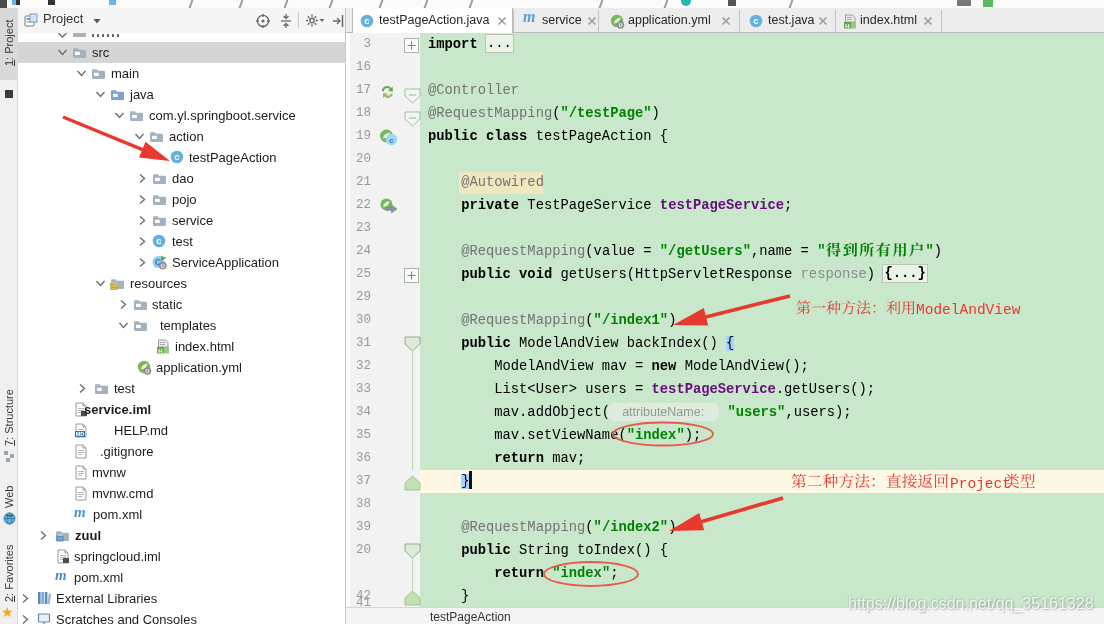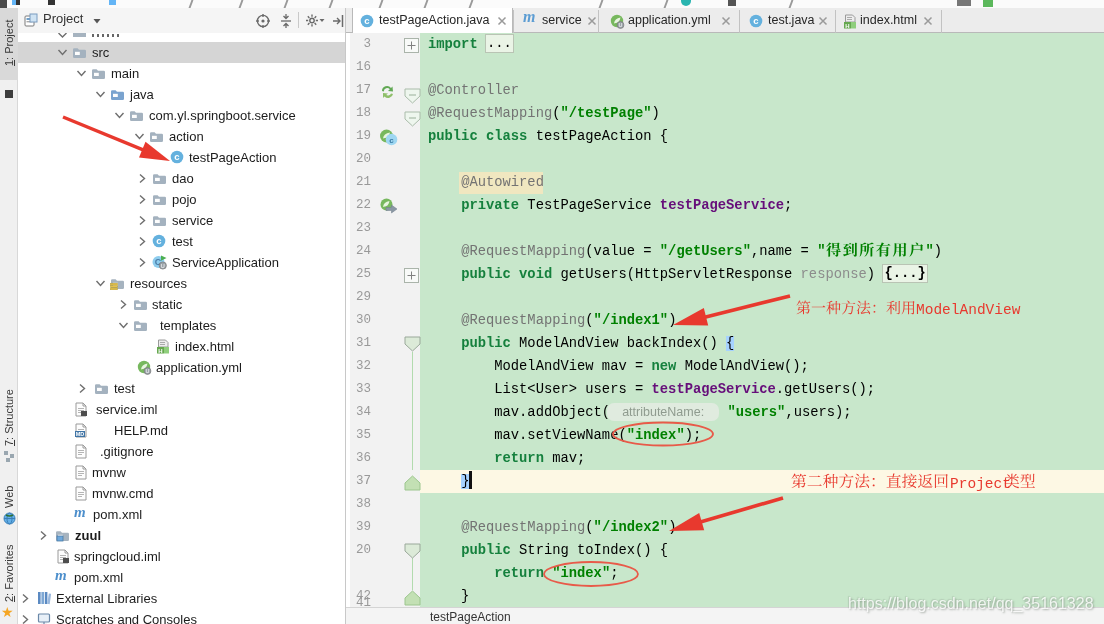--- a/index.html
+++ b/index.html
@@ -1,17 +1,17 @@
 <!DOCTYPE html>
 <html><head><meta charset="utf-8"><style>
 *{margin:0;padding:0;box-sizing:border-box}
 body{width:1104px;height:624px;position:relative;overflow:hidden;font-family:"Liberation Sans",sans-serif;background:#fff}
 .abs{position:absolute}
 .code{font-family:"Liberation Mono",monospace;font-size:13.8px;line-height:23px;white-space:pre;color:#000}
-.kw{color:#15803d;font-weight:bold}
+.kw{color:#000000;font-weight:bold}
 .ann{color:#737373}
 .str{color:#008000;font-weight:bold}
 .fld{color:#660e7a;font-weight:bold}
 .gry{color:#8c8c8c}
 .ln{font-family:"Liberation Mono",monospace;font-size:12.5px;line-height:23px;color:#999;position:absolute;width:25px;text-align:right;left:346px}
 .tree{font-size:13px;color:#1c1c1c;line-height:21px;position:absolute;white-space:nowrap}
 .tab{font-size:12.5px;color:#262626;position:absolute;line-height:25px}
 </style></head><body>
 
 <div class="abs" style="left:0;top:0;width:1104px;height:8px;background:#fbfbfb"></div>
@@ -236,21 +236,21 @@
   </svg>
 <div class="tree" style="left:114px;top:377.5px;">test</div>
 <svg class="abs" style="left:74px;top:402px" width="14" height="15">
     <path d="M2 1 L9 1 L12 4 L12 14 L2 14 Z" fill="#fdfdfd" stroke="#9a9a9a" stroke-width="1"></path>
     <path d="M9 1 L9 4 L12 4" fill="none" stroke="#9a9a9a" stroke-width="1"></path>
     <line x1="4" y1="6.5" x2="10" y2="6.5" stroke="#b5b5b5"></line>
     <line x1="4" y1="8.5" x2="10" y2="8.5" stroke="#b5b5b5"></line>
     <line x1="4" y1="10.5" x2="8" y2="10.5" stroke="#b5b5b5"></line>
     <rect x="7" y="9" width="6" height="5" fill="#4d4d4d"></rect>
   </svg>
-<div class="tree" style="left:96px;top:398.5px;">service.iml</div>
+<div class="tree" style="left:84px;top:398.5px;font-weight:bold;">service.iml</div>
 <svg class="abs" style="left:74px;top:423px" width="14" height="15">
     <path d="M2 1 L9 1 L12 4 L12 14 L2 14 Z" fill="#fdfdfd" stroke="#9a9a9a" stroke-width="1"></path>
     <path d="M9 1 L9 4 L12 4" fill="none" stroke="#9a9a9a" stroke-width="1"></path>
     <line x1="4" y1="6.5" x2="10" y2="6.5" stroke="#b5b5b5"></line>
     <line x1="4" y1="8.5" x2="10" y2="8.5" stroke="#b5b5b5"></line>
     <line x1="4" y1="10.5" x2="8" y2="10.5" stroke="#b5b5b5"></line>
     <rect x="1" y="8" width="10" height="6" fill="#3f74a5"></rect>
     <text x="6" y="12.8" font-size="5.5" fill="#fff" text-anchor="middle" font-weight="bold">MD</text>
   </svg>
 <div class="tree" style="left:92px;top:419.5px;margin-left:22px;">HELP.md</div>

